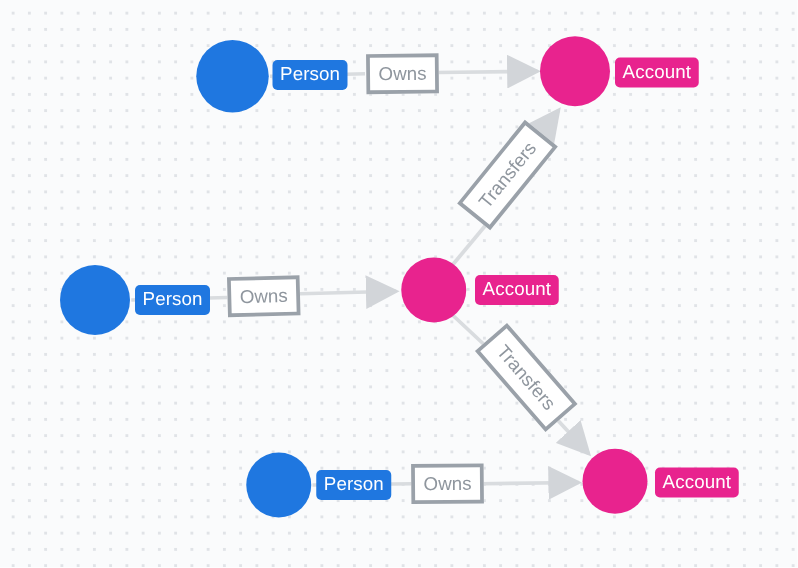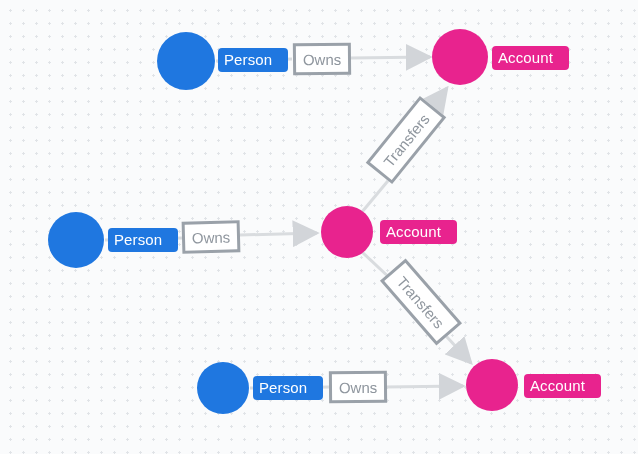--- a/index.html
+++ b/index.html
@@ -34,21 +34,21 @@
   .node-account { background: #e8238e; }
 
   .badge {
     position: absolute;
     display: flex;
     align-items: center;
     justify-content: center;
     color: #ffffff;
     font-size: 15px;
     line-height: 1;
-    padding: 4px 16px 5px 6px;
+    padding: 4px 6px 5px 6px;
     border-radius: 4px;
     white-space: nowrap;
     letter-spacing: 0.1px;
   }
   .badge-person { background: #1f77e0; }
   .badge-account { background: #e8238e; }
 
   .rel-box {
     position: absolute;
     display: flex;

